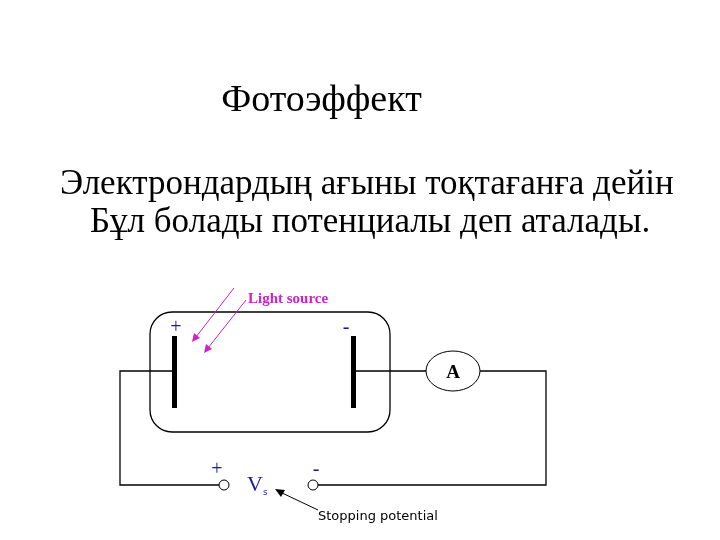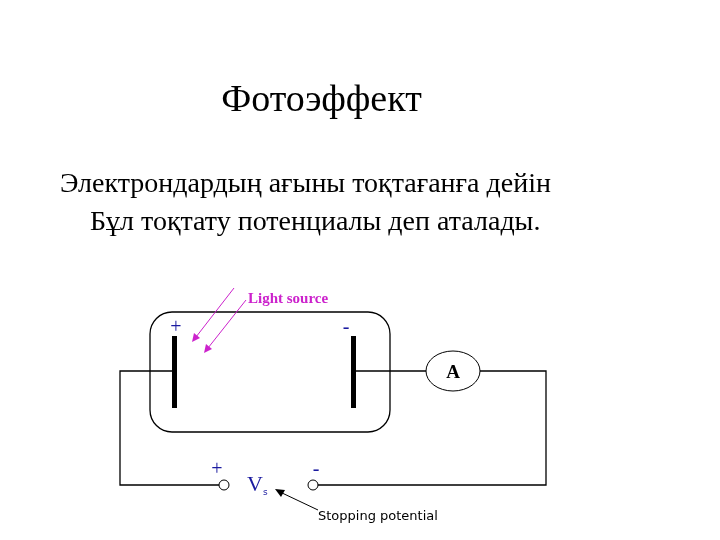--- a/index.html
+++ b/index.html
@@ -6,39 +6,39 @@
   body {
     width: 720px; height: 540px; background: #ffffff; position: relative; overflow: hidden;
     font-family: "Liberation Serif", "DejaVu Serif", serif; color: #000;
   }
   .title {
     position: absolute; left: 0; top: 74px; width: 643px; text-align: center;
     font-size: 38px; line-height: 48px;
   }
   .body-text {
     position: absolute; left: 60px; top: 164px; width: 640px;
-    font-size: 28px; line-height: 38px;
+    font-size: 35px; line-height: 38px;
   }
   .body-text div.indent { padding-left: 30px; }
   svg.diagram { position: absolute; left: 0; top: 0; }
   .lbl-light { font-family: "Liberation Serif", serif; font-weight: bold; font-size: 15px; }
   .lbl-stop { font-family: "DejaVu Sans", sans-serif; font-size: 13px; }
   .lbl-sign { font-family: "Liberation Serif", serif; font-size: 20px; }
   .lbl-a { font-family: "Liberation Serif", serif; font-weight: bold; font-size: 19px; }
   .lbl-v { font-family: "Liberation Serif", serif; font-size: 22px; }
   .lbl-sub { font-family: "DejaVu Sans", sans-serif; font-size: 9px; }
 </style>
 </head>
 <body>
 
 <div class="title">Фотоэффект</div>
 
 <div class="body-text">
   <div>Электрондардың ағыны тоқтағанға дейін</div>
-  <div class="indent">Бұл тоқтату потенциалы деп аталады.</div>
+  <div class="indent">Бұл болады потенциалы деп аталады.</div>
 </div>
 
 <svg class="diagram" width="720" height="540" viewBox="0 0 720 540">
 
   <rect x="150" y="312" width="240" height="120" rx="22" ry="22" fill="none" stroke="#000" stroke-width="1.3"></rect>
 
   <rect x="172" y="336" width="5" height="72" fill="#000"></rect>
   <rect x="351" y="336" width="5" height="72" fill="#000"></rect>
 
   <polyline points="172,371 120,371 120,485 220,485" fill="none" stroke="#000" stroke-width="1.3"></polyline>

